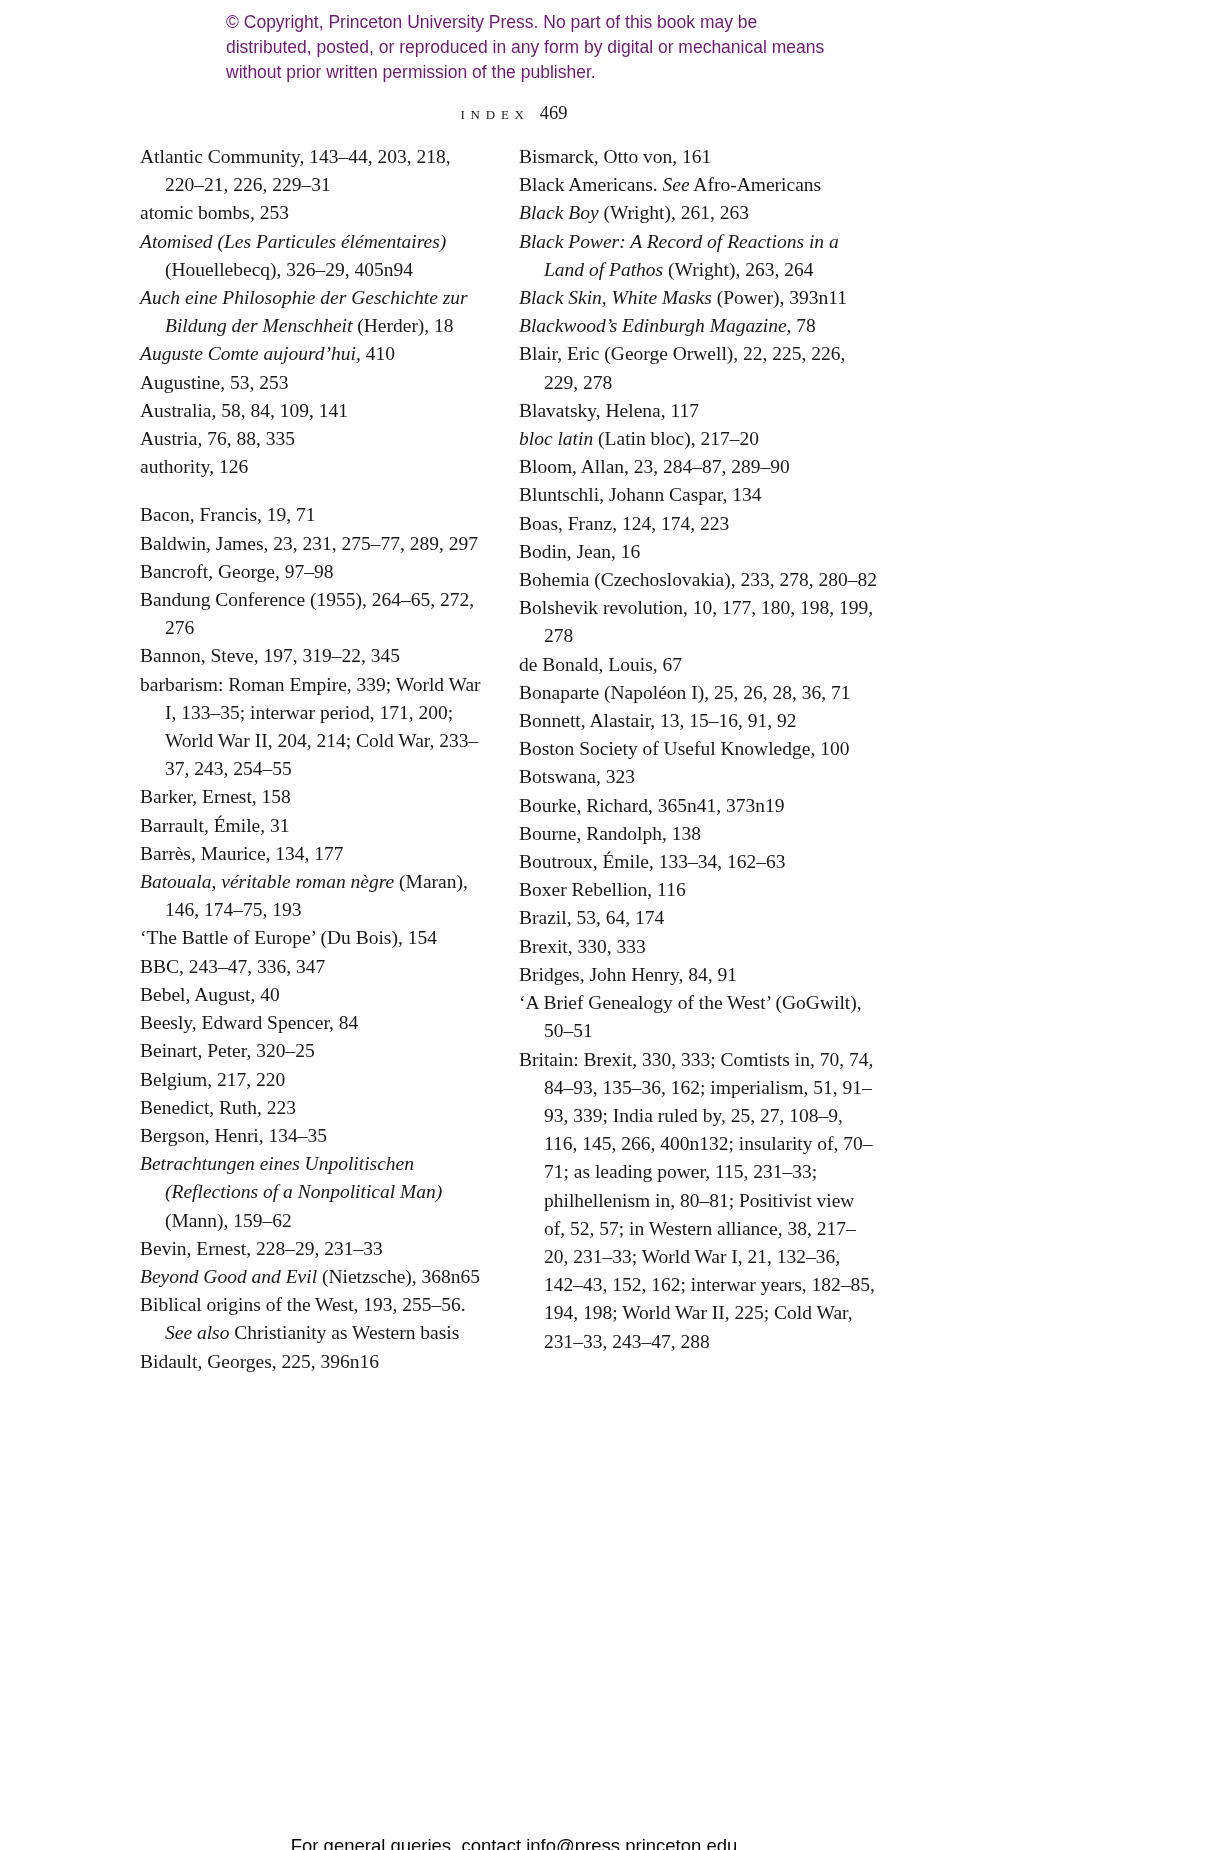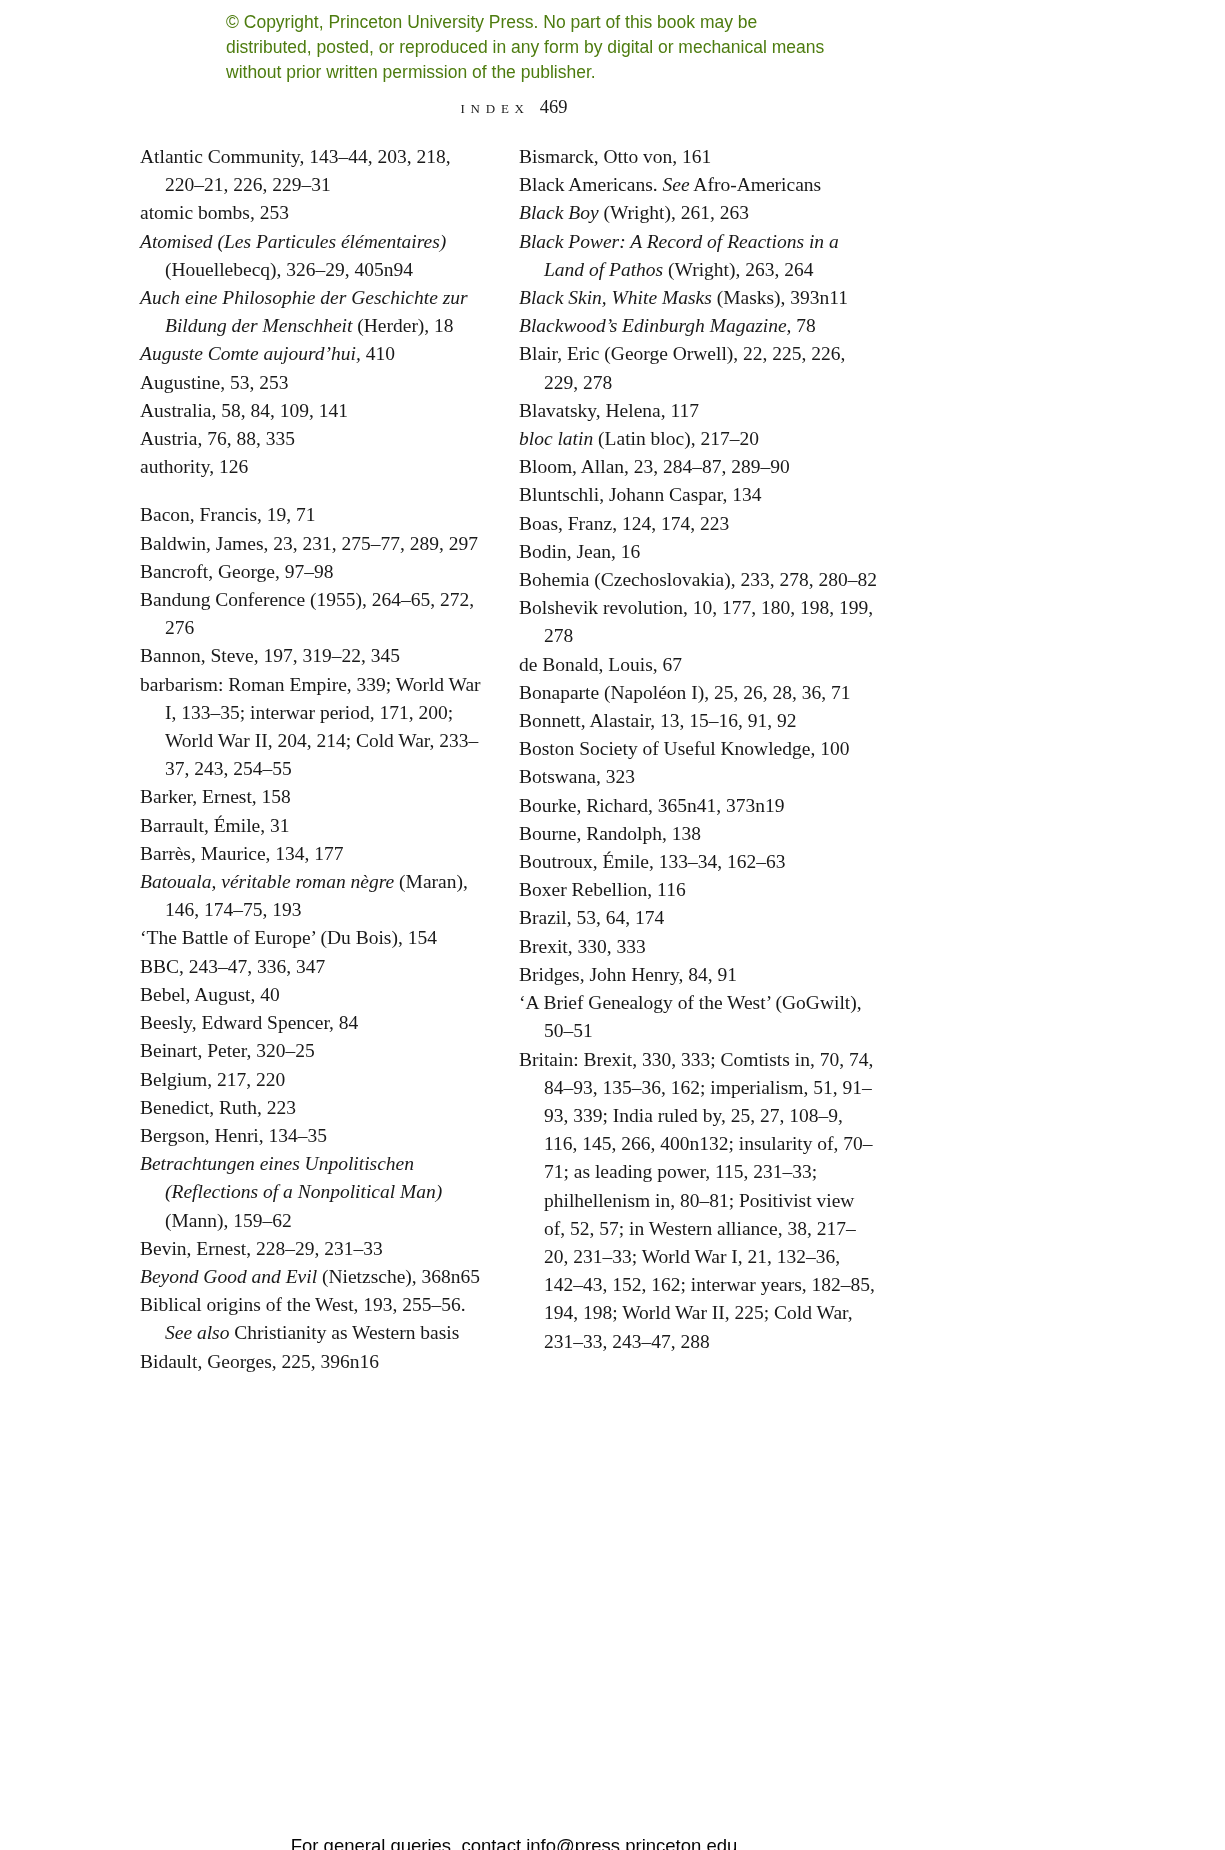--- a/index.html
+++ b/index.html
@@ -16,25 +16,25 @@
     overflow: hidden;
   }
   .copyright {
     position: absolute;
     top: 10px;
     left: 226px;
     width: 600px;
     font-family: "Liberation Sans", sans-serif;
     font-size: 17.5px;
     line-height: 1.44;
-    color: #4d7c0f;
+    color: #701a75;
   }
   .page-header {
     position: absolute;
-    top: 97px;
+    top: 103px;
     left: 140px;
     width: 748px;
     text-align: center;
     color: #1b1b1b;
   }
   .index-label {
     font-variant: small-caps;
     letter-spacing: 0.32em;
     font-size: 18px;
   }
@@ -125,21 +125,21 @@
         <div class="entry"><span>Bevin, Ernest, 228–29, 231–33</span></div>
         <div class="entry"><i>Beyond Good and Evil</i><span> (Nietzsche), 368n65</span></div>
         <div class="entry"><span>Biblical origins of the West, 193, 255–56. </span><i>See also</i><span> Christianity as Western basis</span></div>
         <div class="entry"><span>Bidault, Georges, 225, 396n16</span></div>
       </div>
     <div class="col col-right" id="col-right">
         <div class="entry"><span>Bismarck, Otto von, 161</span></div>
         <div class="entry"><span>Black Americans. </span><i>See</i><span> Afro-Americans</span></div>
         <div class="entry"><i>Black Boy</i><span> (Wright), 261, 263</span></div>
         <div class="entry"><i>Black Power: A Record of Reactions in a Land of Pathos</i><span> (Wright), 263, 264</span></div>
-        <div class="entry"><i>Black Skin, White Masks</i><span> (Masks), 393n11</span></div>
+        <div class="entry"><i>Black Skin, White Masks</i><span> (Power), 393n11</span></div>
         <div class="entry"><i>Blackwood’s Edinburgh Magazine,</i><span> 78</span></div>
         <div class="entry"><span>Blair, Eric (George Orwell), 22, 225, 226, 229, 278</span></div>
         <div class="entry"><span>Blavatsky, Helena, 117</span></div>
         <div class="entry"><i>bloc latin</i><span> (Latin bloc), 217–20</span></div>
         <div class="entry"><span>Bloom, Allan, 23, 284–87, 289–90</span></div>
         <div class="entry"><span>Bluntschli, Johann Caspar, 134</span></div>
         <div class="entry"><span>Boas, Franz, 124, 174, 223</span></div>
         <div class="entry"><span>Bodin, Jean, 16</span></div>
         <div class="entry"><span>Bohemia (Czechoslovakia), 233, 278, 280–82</span></div>
         <div class="entry"><span>Bolshevik revolution, 10, 177, 180, 198, 199, 278</span></div>

